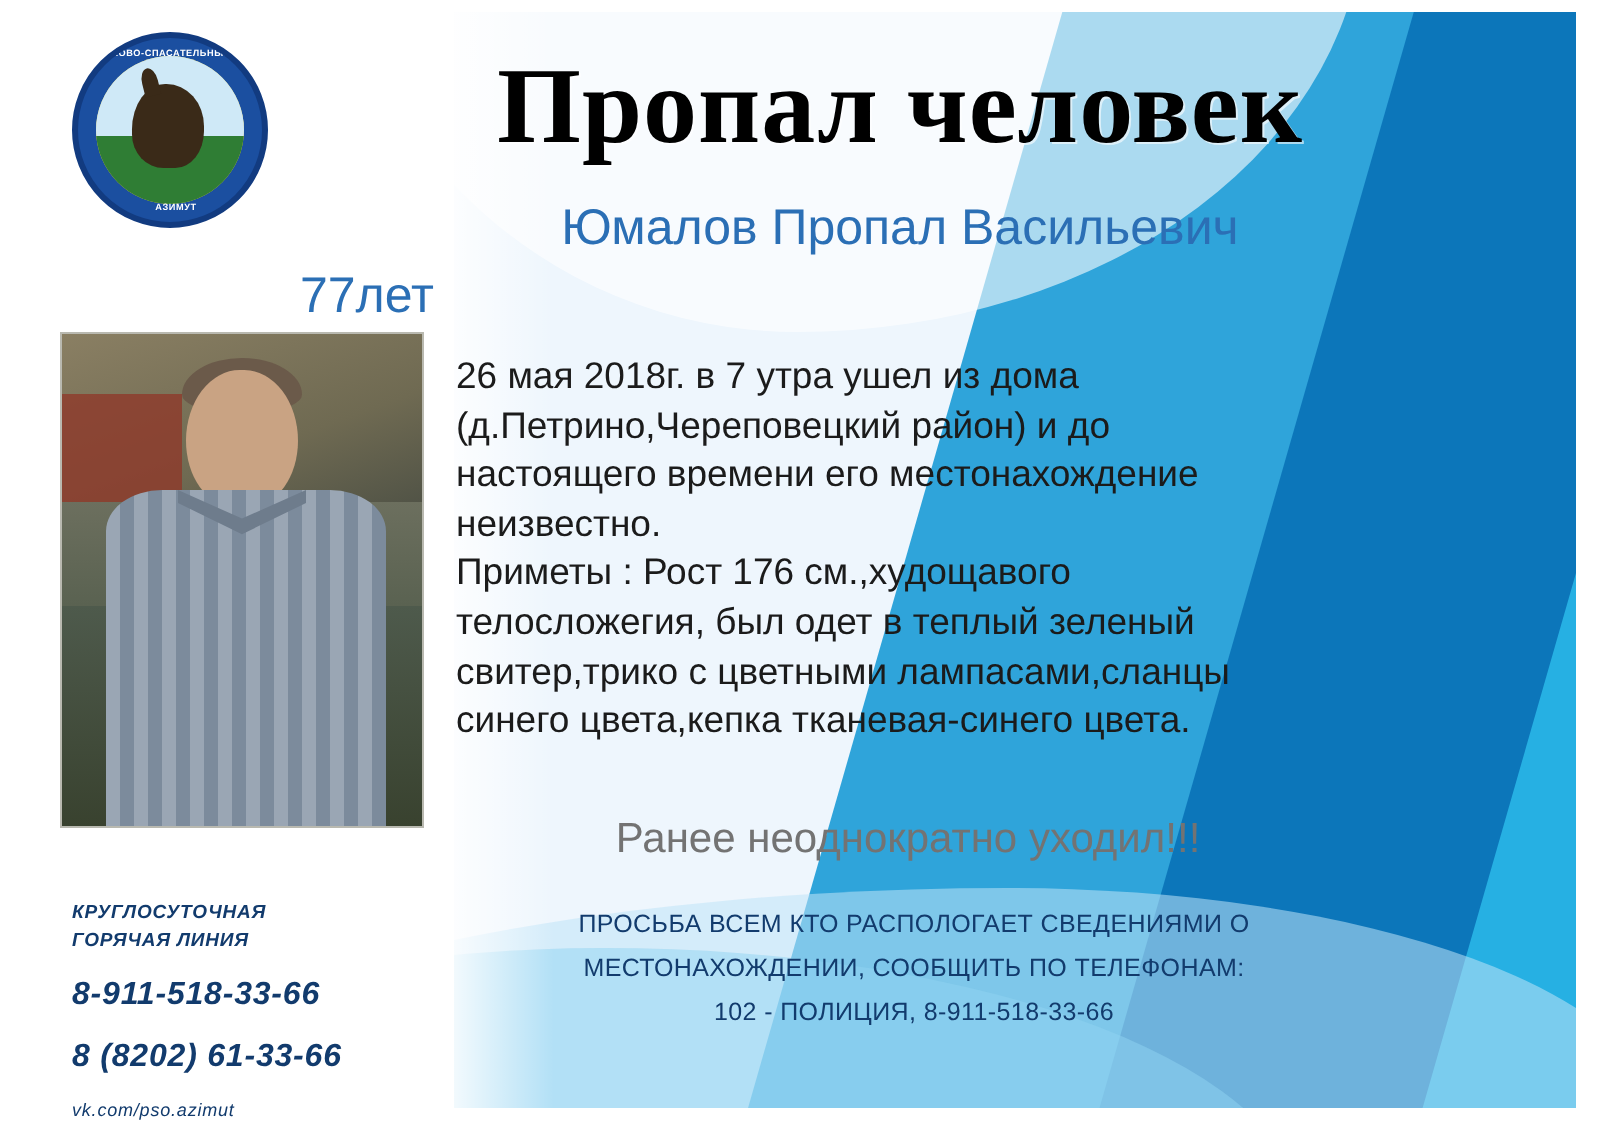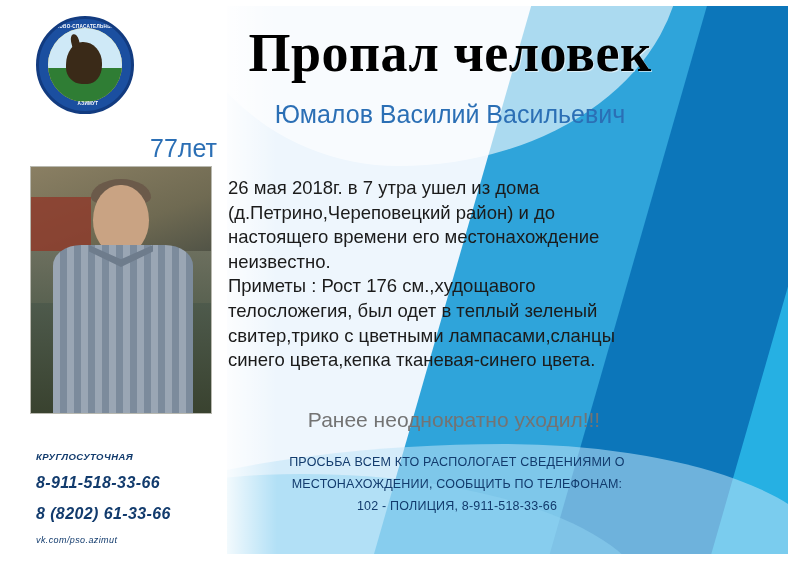--- a/index.html
+++ b/index.html
@@ -304,36 +304,37 @@
     <div class="logo-text-top">ПОИСКОВО-СПАСАТЕЛЬНЫЙ ОТРЯД</div>
     <div class="logo-inner">
       <div class="logo-sky"></div>
       <div class="logo-ground"></div>
       <div class="logo-dog"></div>
     </div>
     <div class="logo-text-bottom">АЗИМУТ</div>
   </div>
 
   <div class="headline">Пропал человек</div>
-  <div class="person-name">Юмалов Василий Васильевич</div>
+  <div class="person-name">Юмалов Пропал Васильевич</div>
   <div class="person-age">77лет</div>
 
   <div class="photo">
     <div class="photo-bg-top"></div>
     <div class="photo-bg-red"></div>
     <div class="photo-bg-mid"></div>
     <div class="photo-bg-bottom"></div>
     <div class="photo-hair"></div>
     <div class="photo-head"></div>
     <div class="photo-body"></div>
     <div class="photo-collar"></div>
   </div>
 
   <div class="hotline">
     <div class="hotline-title">КРУГЛОСУТОЧНАЯ</div>
+    <div class="hotline-title">ГОРЯЧАЯ ЛИНИЯ</div>
     <div class="hotline-phone">8-911-518-33-66</div>
     <div class="hotline-phone">8 (8202) 61-33-66</div>
     <div class="hotline-link">vk.com/pso.azimut</div>
   </div>
 
   <div class="description">
     <p>26 мая 2018г. в 7 утра ушел из дома</p>
     <p>(д.Петрино,Череповецкий район) и до</p>
     <p>настоящего времени его местонахождение</p>
     <p>неизвестно.</p>

